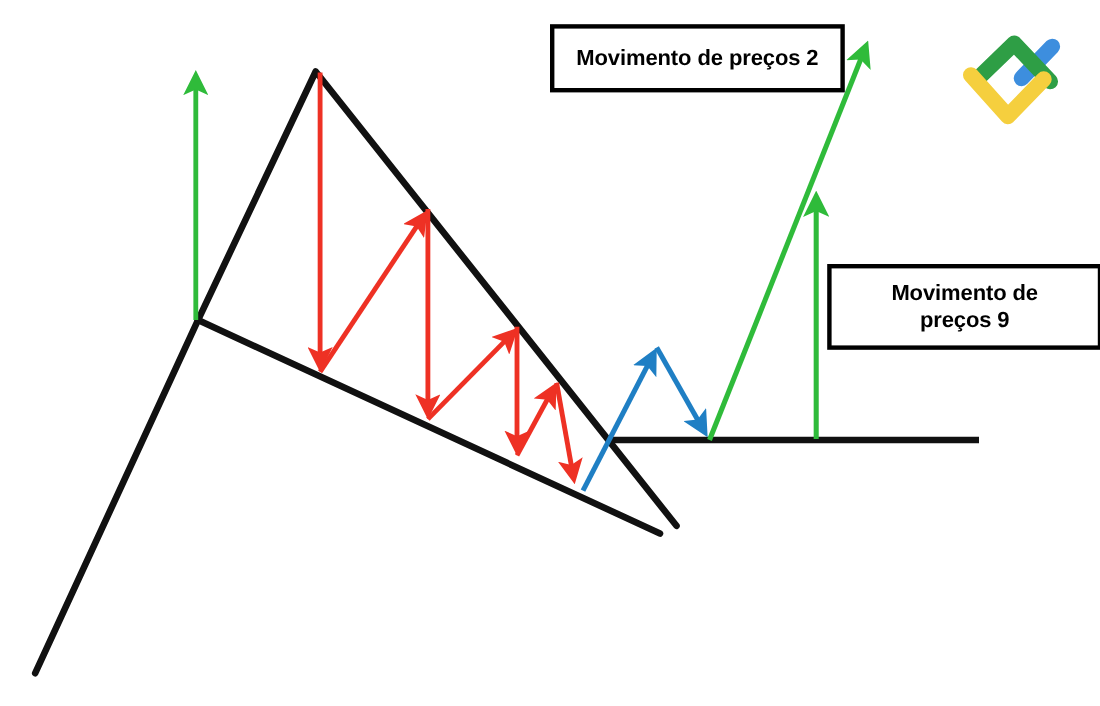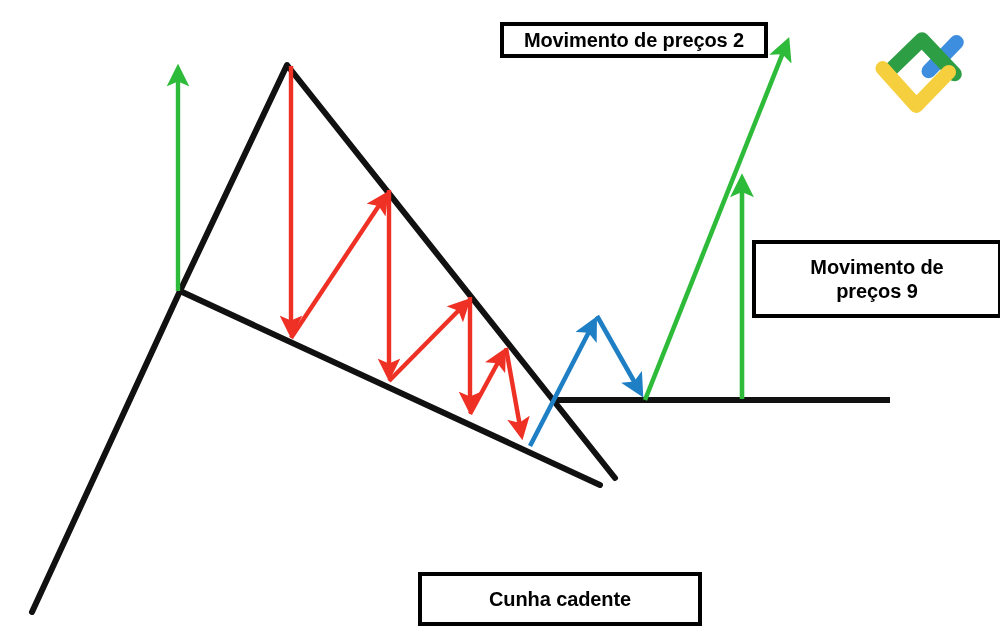--- a/index.html
+++ b/index.html
@@ -35,21 +35,21 @@
     text-align: center;
     color: #000000;
     font-weight: bold;
     line-height: 1.22;
     letter-spacing: -0.1px;
   }
   #label-move2 {
     left: 500px;
     top: 22px;
     width: 268px;
-    height: 36px;
+    height: 62px;
     font-size: 20px;
   }
   #label-move1 {
     left: 752px;
     top: 240px;
     width: 250px;
     height: 78px;
     font-size: 20px;
   }
   #label-wedge {
@@ -115,23 +115,20 @@
     <span>Movimento de preços 2</span>
   </div>
 
   <div class="label-box" id="label-move1">
     <span>
       <span>Movimento de</span><br>
       <span>preços 9</span>
     </span>
   </div>
 
-  <div class="label-box" id="label-wedge">
-    <span>Cunha cadente</span>
-  </div>
 
   <svg id="logo" viewBox="0 0 100 100">
     <g stroke-linecap="round" stroke-linejoin="round" fill="none">
       <path d="M86 17 L57 47" stroke="#3d8ede" stroke-width="15"></path>
       <path d="M17 46 L50 14 L84 50" stroke="#2e9e45" stroke-width="15"></path>
       <path d="M9 44 L44 83 L78 48" stroke="#f5cf3e" stroke-width="15"></path>
     </g>
   </svg>
 
 </div>

